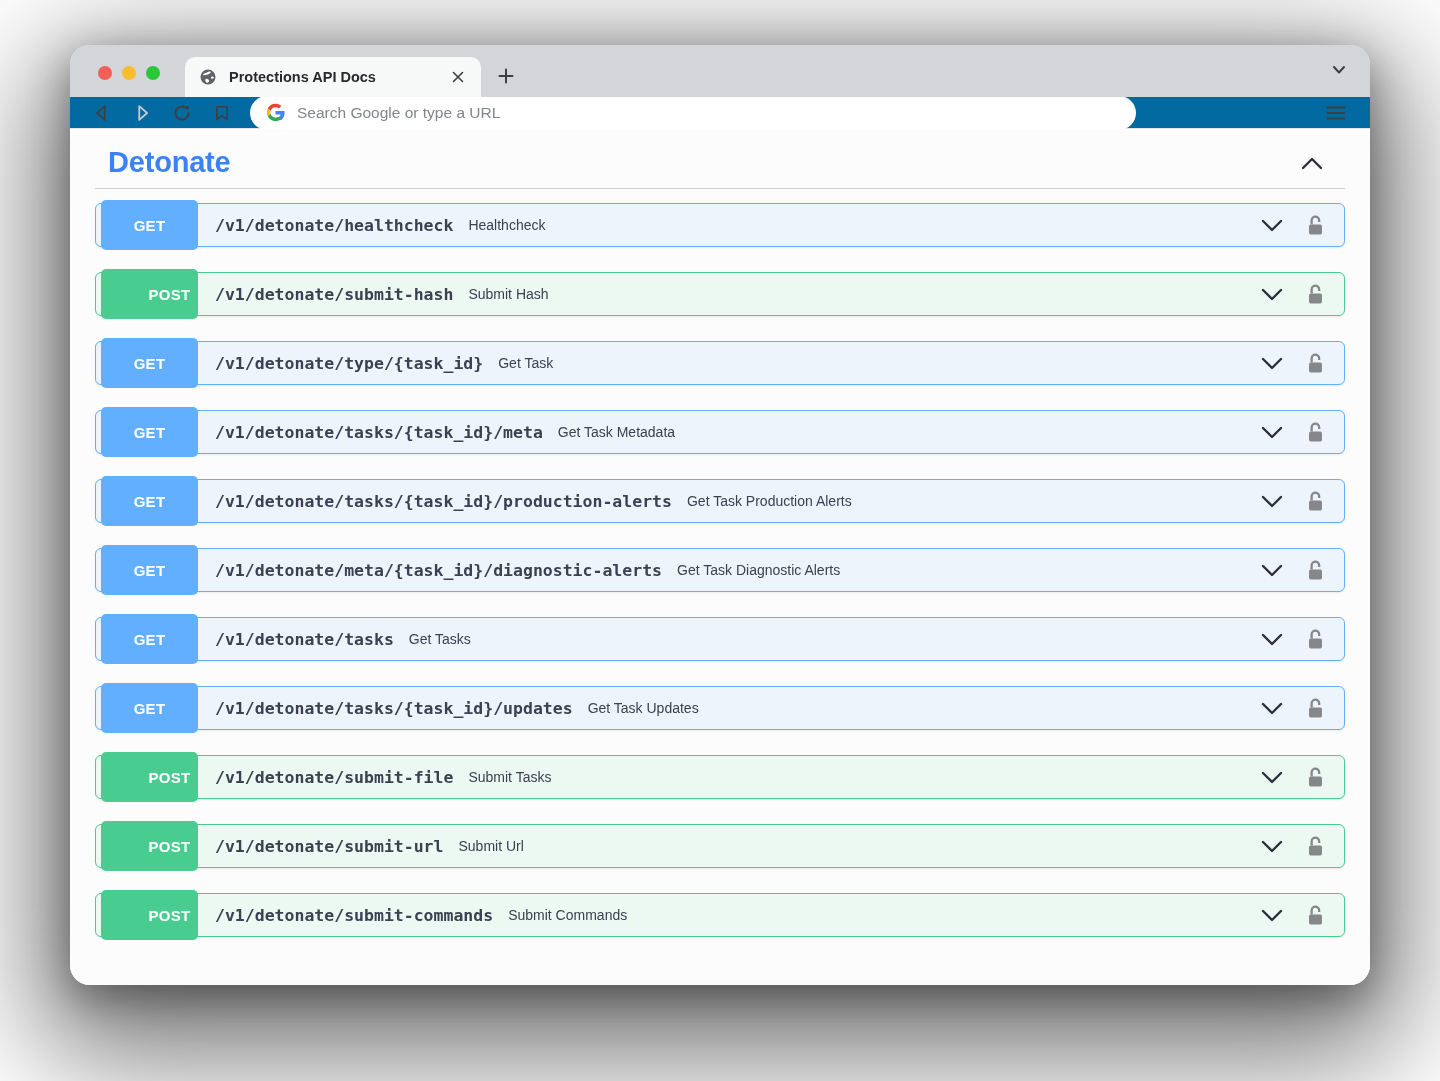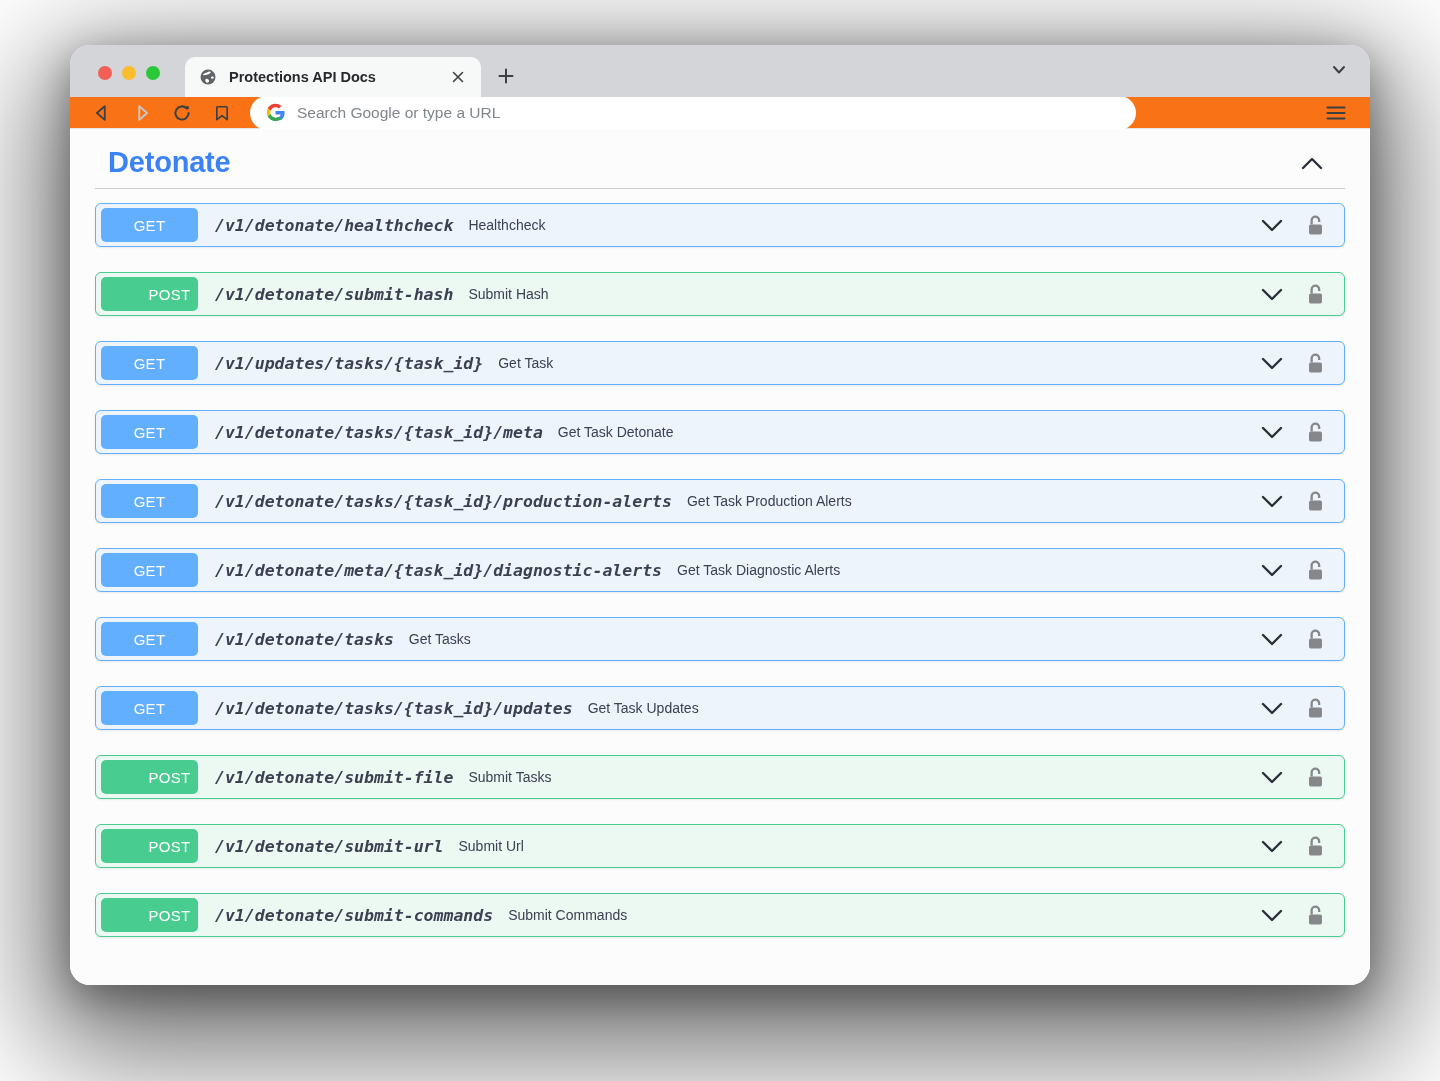--- a/index.html
+++ b/index.html
@@ -28,21 +28,21 @@
   .tab-favicon{ width:18px; height:18px; flex:0 0 auto; }
   .tab-title{ margin-left:12px; font-size:14.5px; font-weight:bold; color:#27292c;
               white-space:nowrap; overflow:hidden; flex:1; }
   .tab-close{ width:22px; height:22px; display:flex; align-items:center; justify-content:center;
               border-radius:4px; cursor:pointer; }
   .new-tab-btn{ width:34px; height:34px; margin:0 0 4px 8px; display:flex; align-items:center;
                 justify-content:center; border-radius:6px; }
   .tabstrip-chevron{ position:absolute; right:22px; top:16px; }
 
   
-  .toolbar{ height:32px; background:#f97316; display:flex; align-items:center;
+  .toolbar{ height:32px; background:#0369a1; display:flex; align-items:center;
             padding:0 18px 0 16px; border-bottom:1px solid #e4e6e8; flex:0 0 auto; }
   .nav-btn{ width:32px; height:32px; display:flex; align-items:center; justify-content:center;
             border-radius:6px; flex:0 0 auto; }
   .nav-btn + .nav-btn{ margin-left:8px; }
   .bookmark-btn{ margin-left:30px; }
   .url-field{ margin-left:12px; width:886px; height:34px; background:#ffffff;
               border-radius:17px; display:flex; align-items:center; padding:0 16px;
               box-shadow:0 1px 2px rgba(0,0,0,0.04); }
   .url-input{ border:none; outline:none; background:transparent; flex:1; margin-left:12px;
               font-size:15.5px; color:#202124; font-family:"Liberation Sans",sans-serif; }
@@ -55,27 +55,27 @@
                    height:59px; padding:8px 45px 0 38px; }
   .section-title{ font-size:29px; font-weight:bold; color:#3b82f6; letter-spacing:-0.2px; }
   .section-divider{ border:none; border-top:1px solid #c9ccd1; margin:0 25px; }
 
   .operations{ padding:14px 25px 0 25px; }
   .op-row{ height:44px; border-radius:6px; display:flex; align-items:center;
            padding:0 18px 0 5px; margin-bottom:25px; cursor:pointer;
            box-shadow:0 1px 2px rgba(0,0,0,0.08); }
   .op-row.get{ background:#eef4fc; border:1.5px solid #61affe; }
   .op-row.post{ background:#ecf8f2; border:1.5px solid #49cc90; }
-  .method-badge{ width:97px; height:34px; border-radius:5px; color:#ffffff;
-                 font-size:15px; font-weight:normal; letter-spacing:0.3px;
+  .method-badge{ width:97px; height:50px; border-radius:5px; color:#ffffff;
+                 font-size:15px; font-weight:bold; letter-spacing:0.3px;
                  display:flex; align-items:center; justify-content:center; flex:0 0 auto; }
   .op-row.get  .method-badge{ background:#61affe; }
   .op-row.post .method-badge{ background:#49cc90;padding-left:40px; }
   .op-path{ margin-left:17px; font-family:"DejaVu Sans Mono","Liberation Mono",monospace;
-            font-weight:bold; font-size:16.5px; color:#3b4151; white-space:nowrap;font-style:italic; }
+            font-weight:bold; font-size:16.5px; color:#3b4151; white-space:nowrap; }
   .op-summary{ margin-left:15px; font-size:14px; color:#3b4151; white-space:nowrap; }
   .op-spacer{ flex:1; }
   .op-chevron{ margin-right:22px; display:flex; align-items:center; }
   .op-lock{ display:flex; align-items:center; }
 </style>
 </head>
 <body>
 
 <div class="browser-window">
 
@@ -201,40 +201,40 @@
     <span class="op-lock">
       <svg width="21" height="23" viewBox="0 0 20 22">
         <path d="M6.3 10 V6.1 a3.6 3.6 0 0 1 7.2 0 V7.6" fill="none" stroke="#85878a" stroke-width="2.2"></path>
         <rect x="3.8" y="10" width="12.4" height="9.6" rx="1.6" fill="#85878a"></rect>
       </svg>
     </span>
   </div>
 
   <div class="op-row get">
     <span class="method-badge">GET</span>
-    <span class="op-path">/v1/updates/tasks/{task_id}</span>
+    <span class="op-path">/v1/detonate/type/{task_id}</span>
     <span class="op-summary">Get Task</span>
     <span class="op-spacer"></span>
     <span class="op-chevron">
       <svg width="22" height="13" viewBox="0 0 22 13">
         <polyline points="2,2 11,11 20,2" fill="none" stroke="#2b303b" stroke-width="2.4" stroke-linecap="round" stroke-linejoin="round"></polyline>
       </svg>
     </span>
     <span class="op-lock">
       <svg width="21" height="23" viewBox="0 0 20 22">
         <path d="M6.3 10 V6.1 a3.6 3.6 0 0 1 7.2 0 V7.6" fill="none" stroke="#85878a" stroke-width="2.2"></path>
         <rect x="3.8" y="10" width="12.4" height="9.6" rx="1.6" fill="#85878a"></rect>
       </svg>
     </span>
   </div>
 
   <div class="op-row get">
     <span class="method-badge">GET</span>
     <span class="op-path">/v1/detonate/tasks/{task_id}/meta</span>
-    <span class="op-summary">Get Task Detonate</span>
+    <span class="op-summary">Get Task Metadata</span>
     <span class="op-spacer"></span>
     <span class="op-chevron">
       <svg width="22" height="13" viewBox="0 0 22 13">
         <polyline points="2,2 11,11 20,2" fill="none" stroke="#2b303b" stroke-width="2.4" stroke-linecap="round" stroke-linejoin="round"></polyline>
       </svg>
     </span>
     <span class="op-lock">
       <svg width="21" height="23" viewBox="0 0 20 22">
         <path d="M6.3 10 V6.1 a3.6 3.6 0 0 1 7.2 0 V7.6" fill="none" stroke="#85878a" stroke-width="2.2"></path>
         <rect x="3.8" y="10" width="12.4" height="9.6" rx="1.6" fill="#85878a"></rect>

